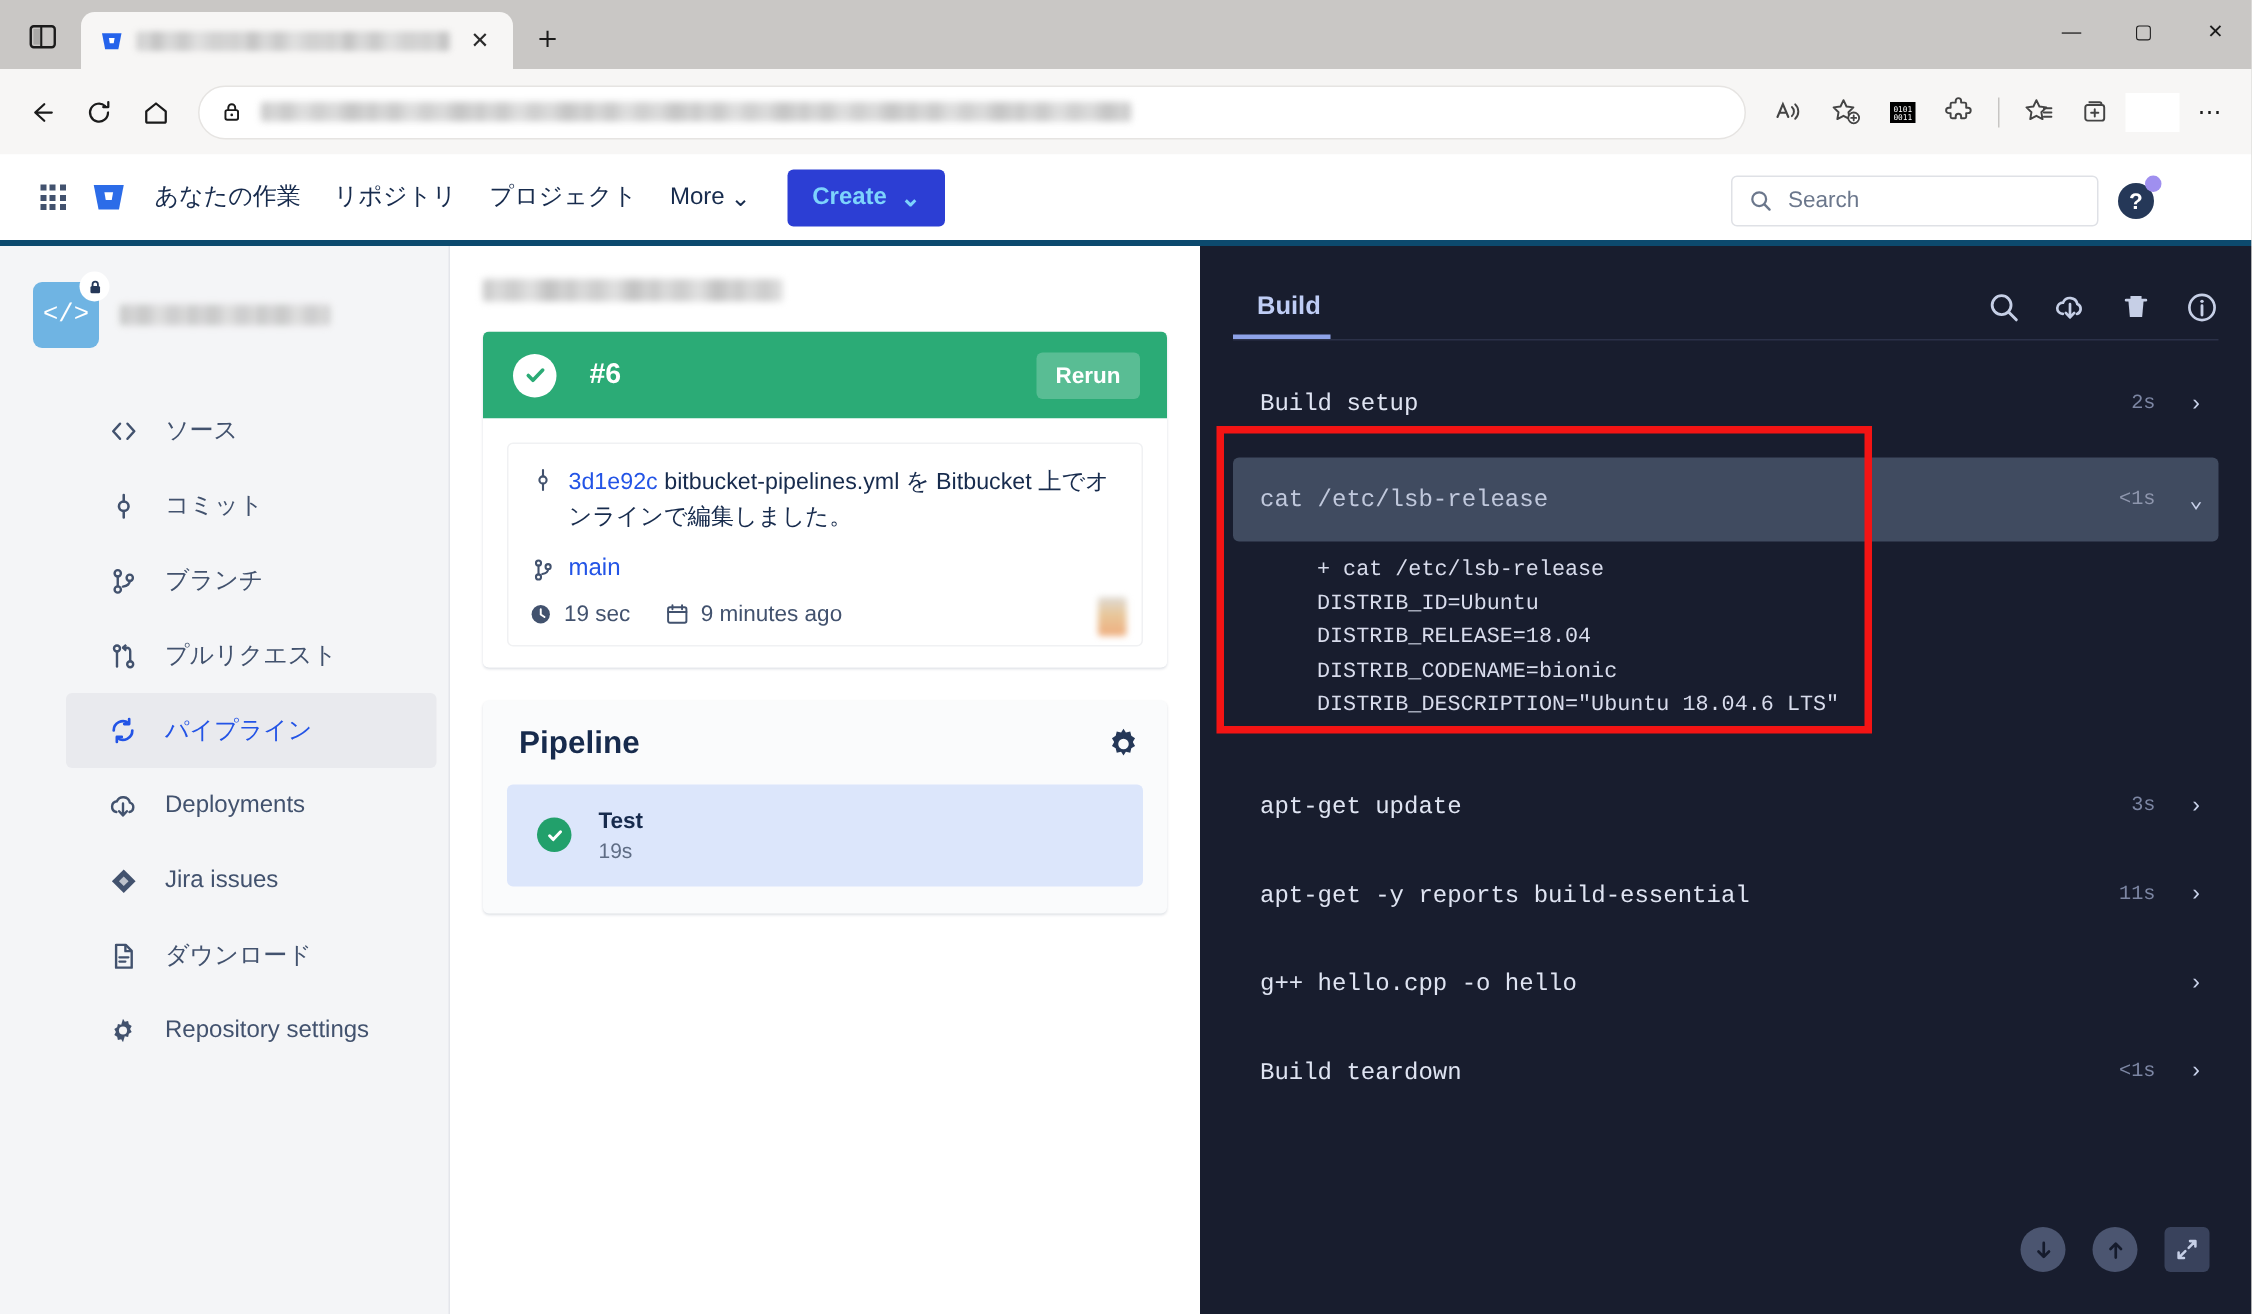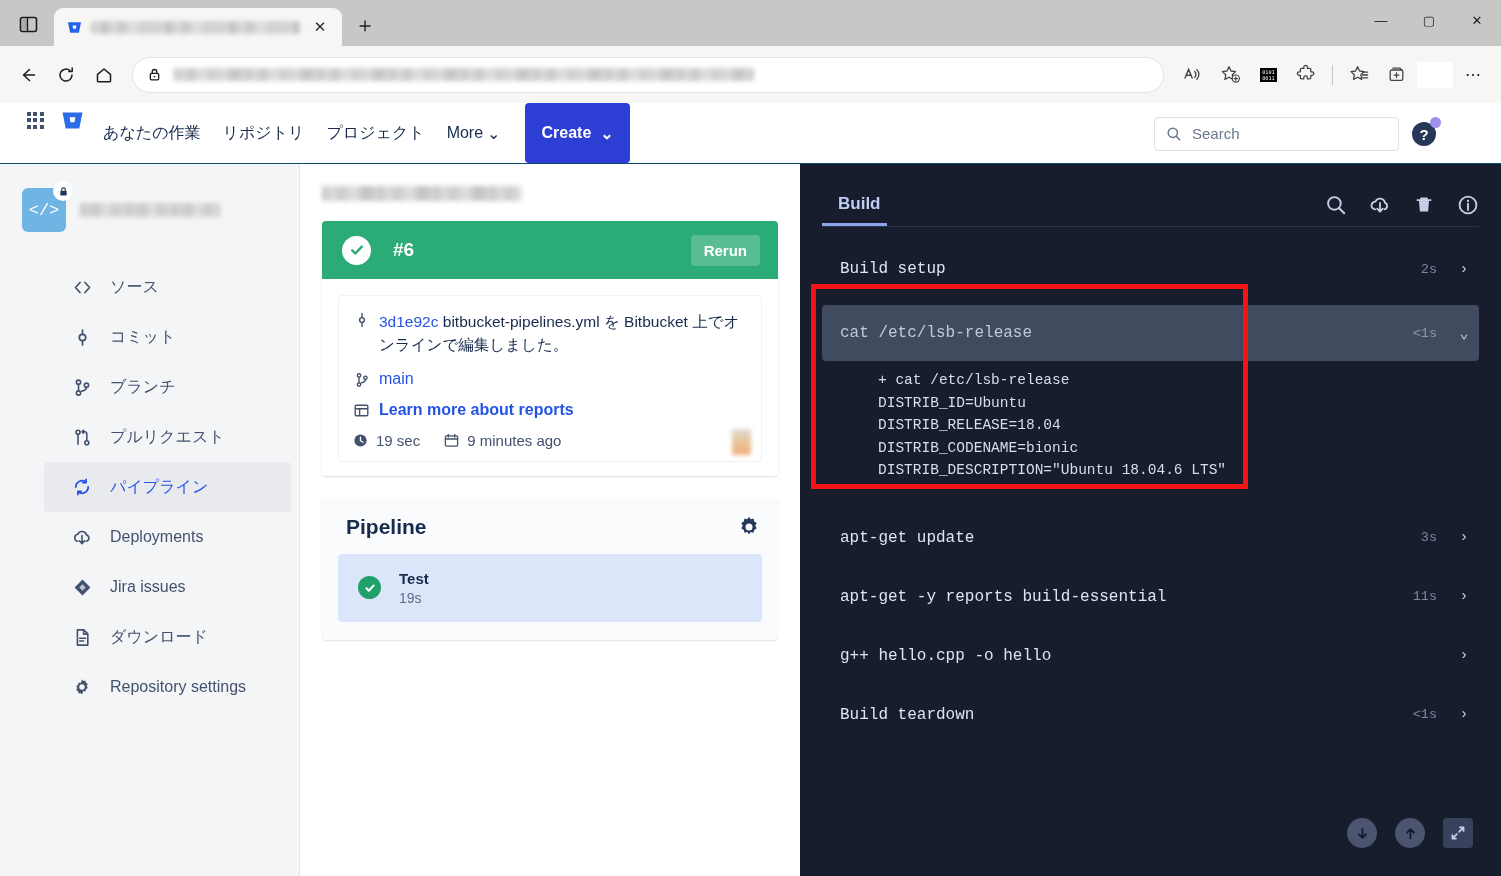--- a/index.html
+++ b/index.html
@@ -81,36 +81,36 @@
       #bfbfbf 0px, #d5d5d5 9px, #c2c2c2 17px, #dedede 28px,
       #c8c8c8 38px, #d9d9d9 49px, #bdbdbd 60px, #d2d2d2 72px);
     filter: blur(2.4px); opacity: .9; max-width: 580px;
   }
   .tb-right { display: flex; align-items: center; gap: 2px; }
   .tb-sep { width: 1px; height: 20px; background: #c7c5c3; margin: 0 6px; }
   .tb-blank { width: 36px; height: 26px; background: #fff; }
 
   
   .bbnav {
-    height: 61px; background: #ffffff; display: flex; 
-    padding: 0 18px; gap: 0px; border-bottom: 1px solid #0c4a6e; flex: none;
+    height: 61px; background: #ffffff; display: flex; align-items: center;
+    padding: 0 18px; gap: 0px; border-bottom: 4px solid #0c4a6e; flex: none;
     position: relative;
   }
   .apps-grid { width: 34px; height: 34px; display: flex; align-items: center; justify-content: center; }
   .apps-grid span {
     display: grid; grid-template-columns: repeat(3, 4px); gap: 2.5px;
   }
   .apps-grid i { width: 4px; height: 4px; background: #42526e; display:block; }
   .bb-logo { width: 40px; height: 34px; display: flex; align-items: center; justify-content: center; }
   .navlink {
     font-size: 16px; color: #172b4d; padding: 7px 11px; border-radius: 3px;
     white-space: nowrap; display:flex; align-items:center; gap:4px;
   }
   .create-btn {
-    background: #2c3ed4; color: #ffffff; font-size: 16px; font-weight: bold;
+    background: #2c3ed4; color: #7dd3fc; font-size: 16px; font-weight: bold;
     padding: 9px 16px; border-radius: 4px; margin-left: 14px;
     display: flex; align-items: center; gap: 9px;
   }
   .nav-right {
     position: absolute; right: 18px; top: 0; height: 61px;
     display: flex; align-items: center; gap: 10px;
   }
   .searchbox {
     width: 245px; height: 34px; border: 1px solid #dfe1e6; border-radius: 4px;
     display: flex; align-items: center; gap: 10px; padding: 0 11px;
@@ -581,29 +581,20 @@
                 <svg width="14" height="16" viewBox="0 0 14 16">
                     <circle cx="4" cy="3.4" r="1.7" fill="none" stroke="#42526e" stroke-width="1.4"></circle>
                     <circle cx="4" cy="12.6" r="1.7" fill="none" stroke="#42526e" stroke-width="1.4"></circle>
                     <circle cx="10.4" cy="5.8" r="1.7" fill="none" stroke="#42526e" stroke-width="1.4"></circle>
                     <path d="M4 5.1v5.8M10.4 7.5c0 2.2-2 2.9-3.9 3.2" fill="none" stroke="#42526e" stroke-width="1.4" stroke-linecap="round"></path>
                   </svg>
               </span>
               <span class="lnk">main</span>
             </div>
 
-            <div class="row">
-              <span class="ic">
-                <svg width="15" height="15" viewBox="0 0 15 15">
-                    <rect x="1.2" y="2.2" width="12.6" height="10.6" rx="1.2" fill="none" stroke="#42526e" stroke-width="1.4"></rect>
-                    <path d="M1.2 5.8h12.6M5.6 5.8v7" stroke="#42526e" stroke-width="1.4"></path>
-                  </svg>
-              </span>
-              <span class="lnk b">Learn more about reports</span>
-            </div>
 
             <div class="meta-row">
               <span class="mi">
                 <span>
                   <svg width="15" height="15" viewBox="0 0 15 15">
                       <circle cx="7.5" cy="7.5" r="6.1" fill="#42526e"></circle>
                       <path d="M7.5 4.1v3.6l2.5 1.6" fill="none" stroke="#fff" stroke-width="1.3" stroke-linecap="round"></path>
                     </svg>
                 </span>
                 <span>19 sec</span>

